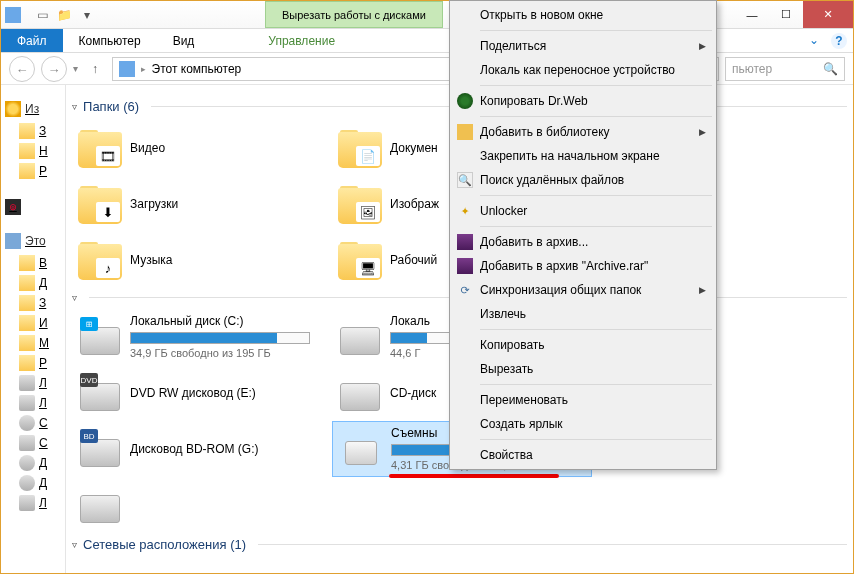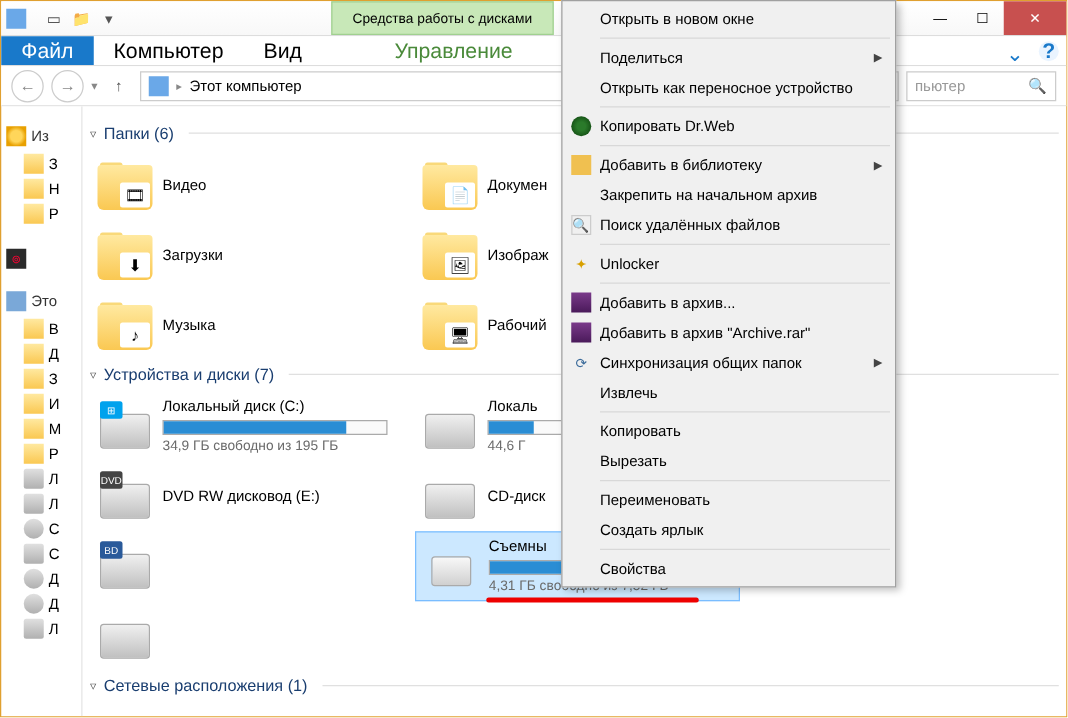--- a/index.html
+++ b/index.html
@@ -10,37 +10,37 @@
 .titlebar { height: 28px; background: linear-gradient(#fff, #f8f8f8); display: flex; align-items: stretch; border-bottom: 1px solid #ddd; }
 .tb-left { display: flex; align-items: center; gap: 4px; padding-left: 4px; }
 .tb-icon { width: 16px; height: 16px; display: inline-block; }
 .qat { display: flex; gap: 2px; padding: 4px 8px; }
 .qat span { width: 20px; height: 20px; display: flex; align-items: center; justify-content: center; color: #555; }
 .ctx-tab { background: #c8e8b8; border: 1px solid #a0d090; padding: 4px 16px; font-size: 11px; display: flex; align-items: center; margin-left: 160px; }
 .winbtns { margin-left: auto; display: flex; }
 .winbtn { width: 34px; display: flex; align-items: center; justify-content: center; font-size: 11px; }
 .winbtn.close { background: #c8504f; color: #fff; width: 50px; }
 
-.ribbontabs { height: 24px; display: flex; align-items: stretch; background: #fff; border-bottom: 1px solid #ddd; font-size: 17px; }
+.ribbontabs { height: 24px; display: flex; align-items: stretch; background: #fff; border-bottom: 1px solid #ddd; font-size: 12px; }
 .ribbontabs .tab { padding: 4px 16px; cursor: default; display: flex; align-items: center; }
 .ribbontabs .tab.file { background: #1979ca; color: #fff; }
 .ribbontabs .tab.ctx { color: #4a8a3a; }
 .ribbontabs .spacer { flex: 1; }
 .ribbontabs .rt { padding: 4px 6px; color: #1979ca; }
 
 .addrbar { height: 32px; display: flex; align-items: center; gap: 6px; padding: 2px 8px; background: #fff; border-bottom: 1px solid #e5e5e5; }
 .navbtn { width: 26px; height: 26px; border: 1px solid #ccc; border-radius: 50%; display: flex; align-items: center; justify-content: center; color: #888; font-size: 13px; }
 .navarrow { color: #888; font-size: 10px; }
 .upbtn { width: 22px; height: 22px; display: flex; align-items: center; justify-content: center; color: #555; }
 .crumb { flex: 1; height: 24px; border: 1px solid #ccc; display: flex; align-items: center; padding: 0 6px; gap: 6px; font-size: 12px; }
 .crumb .pc-ic { width: 16px; height: 16px; background: #6aa8e8; }
 .search { width: 120px; height: 24px; border: 1px solid #ccc; display: flex; align-items: center; padding: 0 6px; color: #999; justify-content: space-between; }
 
 .content { flex: 1; display: flex; overflow: hidden; }
-.sidebar { width: 65px; border-right: 1px solid #e5e5e5; padding: 16px 4px; overflow: hidden; }
+.sidebar { width: 65px; border-right: 1px solid #e5e5e5; padding: 16px 4px; overflow: hidden; text-decoration: underline; }
 .sb-section { margin-bottom: 18px; }
 .sb-head { display: flex; align-items: center; gap: 4px; font-size: 12px; color: #333; margin-bottom: 4px; white-space: nowrap; }
 .sb-item { display: flex; align-items: center; gap: 4px; padding: 2px 0 2px 14px; font-size: 12px; white-space: nowrap; overflow: hidden; text-overflow: clip; }
 .sb-ic { width: 16px; height: 16px; flex-shrink: 0; }
 .star { background: radial-gradient(circle, #ffd65a 40%, #e8a000 70%); }
 .ic-folder { background: linear-gradient(#ffe9a0, #fac852); }
 .ic-pc { background: #7aa8d8; }
 .ic-cc { background: #2a2a2a; color: #f03; font-size: 9px; display: flex; align-items: center; justify-content: center; }
 .ic-hd { background: linear-gradient(#e0e0e0, #b0b0b0); border-radius: 2px; }
 .ic-dvd { background: linear-gradient(#e0e0e0, #b0b0b0); border-radius: 50%; }
@@ -88,21 +88,21 @@
 
   <div class="titlebar">
     <div class="tb-left">
       <span class="tb-icon" style="background:#6aa8e8"></span>
       <div class="qat">
         <span>▭</span>
         <span>📁</span>
         <span>▾</span>
       </div>
     </div>
-    <div class="ctx-tab">Средства работы с дисками</div>
+    <div class="ctx-tab">Вырезать работы с дисками</div>
     <div class="winbtns">
       <div class="winbtn">—</div>
       <div class="winbtn">☐</div>
       <div class="winbtn close">✕</div>
     </div>
   </div>
 
   <div class="ribbontabs">
     <div class="tab file">Файл</div>
     <div class="tab">Компьютер</div>
@@ -266,21 +266,20 @@
               <div class="folder-tab"></div>
               <div class="folder-big"></div>
               <div class="folder-inner">🖥</div>
             </div>
             <div class="lbl">Рабочий</div>
           </div>
       </div>
 
       <div class="grp-head">
           <span class="chev">▿</span>
-          <span>Устройства и диски (7)</span>
           <span class="line"></span>
         </div>
       <div class="tile-row">
         <div class="tile">
           <div class="ic">
               <div class="drive-big"></div>
               <div class="drive-badge" style="background:#00a2ed">⊞</div>
             </div>
           <div class="lbl">
               <div>Локальный диск (C:)</div>
@@ -317,20 +316,23 @@
             </div>
           <div class="lbl">
               <div>CD-диск</div>
             </div>
         </div>
         <div class="tile">
           <div class="ic">
               <div class="drive-big"></div>
               <div class="drive-badge" style="background:#2a5a9a">BD</div>
             </div>
+          <div class="lbl">
+              <div>Дисковод BD-ROM (G:)</div>
+            </div>
         </div>
         <div class="tile selected" style="position:relative">
           <div class="ic">
               <div class="sd-big"></div>
             </div>
           <div class="lbl">
               <div>Съемны</div>
               <div class="bar">
                 <div class="fill blue" style="width:43%"></div>
               </div>
@@ -357,35 +359,35 @@
 <div class="ctxmenu" id="ctxmenu">
     <div class="mi">
       <span>Открыть в новом окне</span>
     </div>
     <div class="sep"></div>
     <div class="mi">
       <span>Поделиться</span>
       <span class="arr">▶</span>
     </div>
     <div class="mi">
-      <span>Открыть как переносное устройство</span>
+      <span>Локаль как переносное устройство</span>
     </div>
     <div class="sep"></div>
     <div class="mi">
       <span class="mic dw"></span>
       <span>Копировать Dr.Web</span>
     </div>
     <div class="sep"></div>
     <div class="mi">
       <span class="mic lib"></span>
       <span>Добавить в библиотеку</span>
       <span class="arr">▶</span>
     </div>
     <div class="mi">
-      <span>Закрепить на начальном архив</span>
+      <span>Закрепить на начальном экране</span>
     </div>
     <div class="mi">
       <span class="mic search">🔍</span>
       <span>Поиск удалённых файлов</span>
     </div>
     <div class="sep"></div>
     <div class="mi">
       <span class="mic unl">✦</span>
       <span>Unlocker</span>
     </div>

